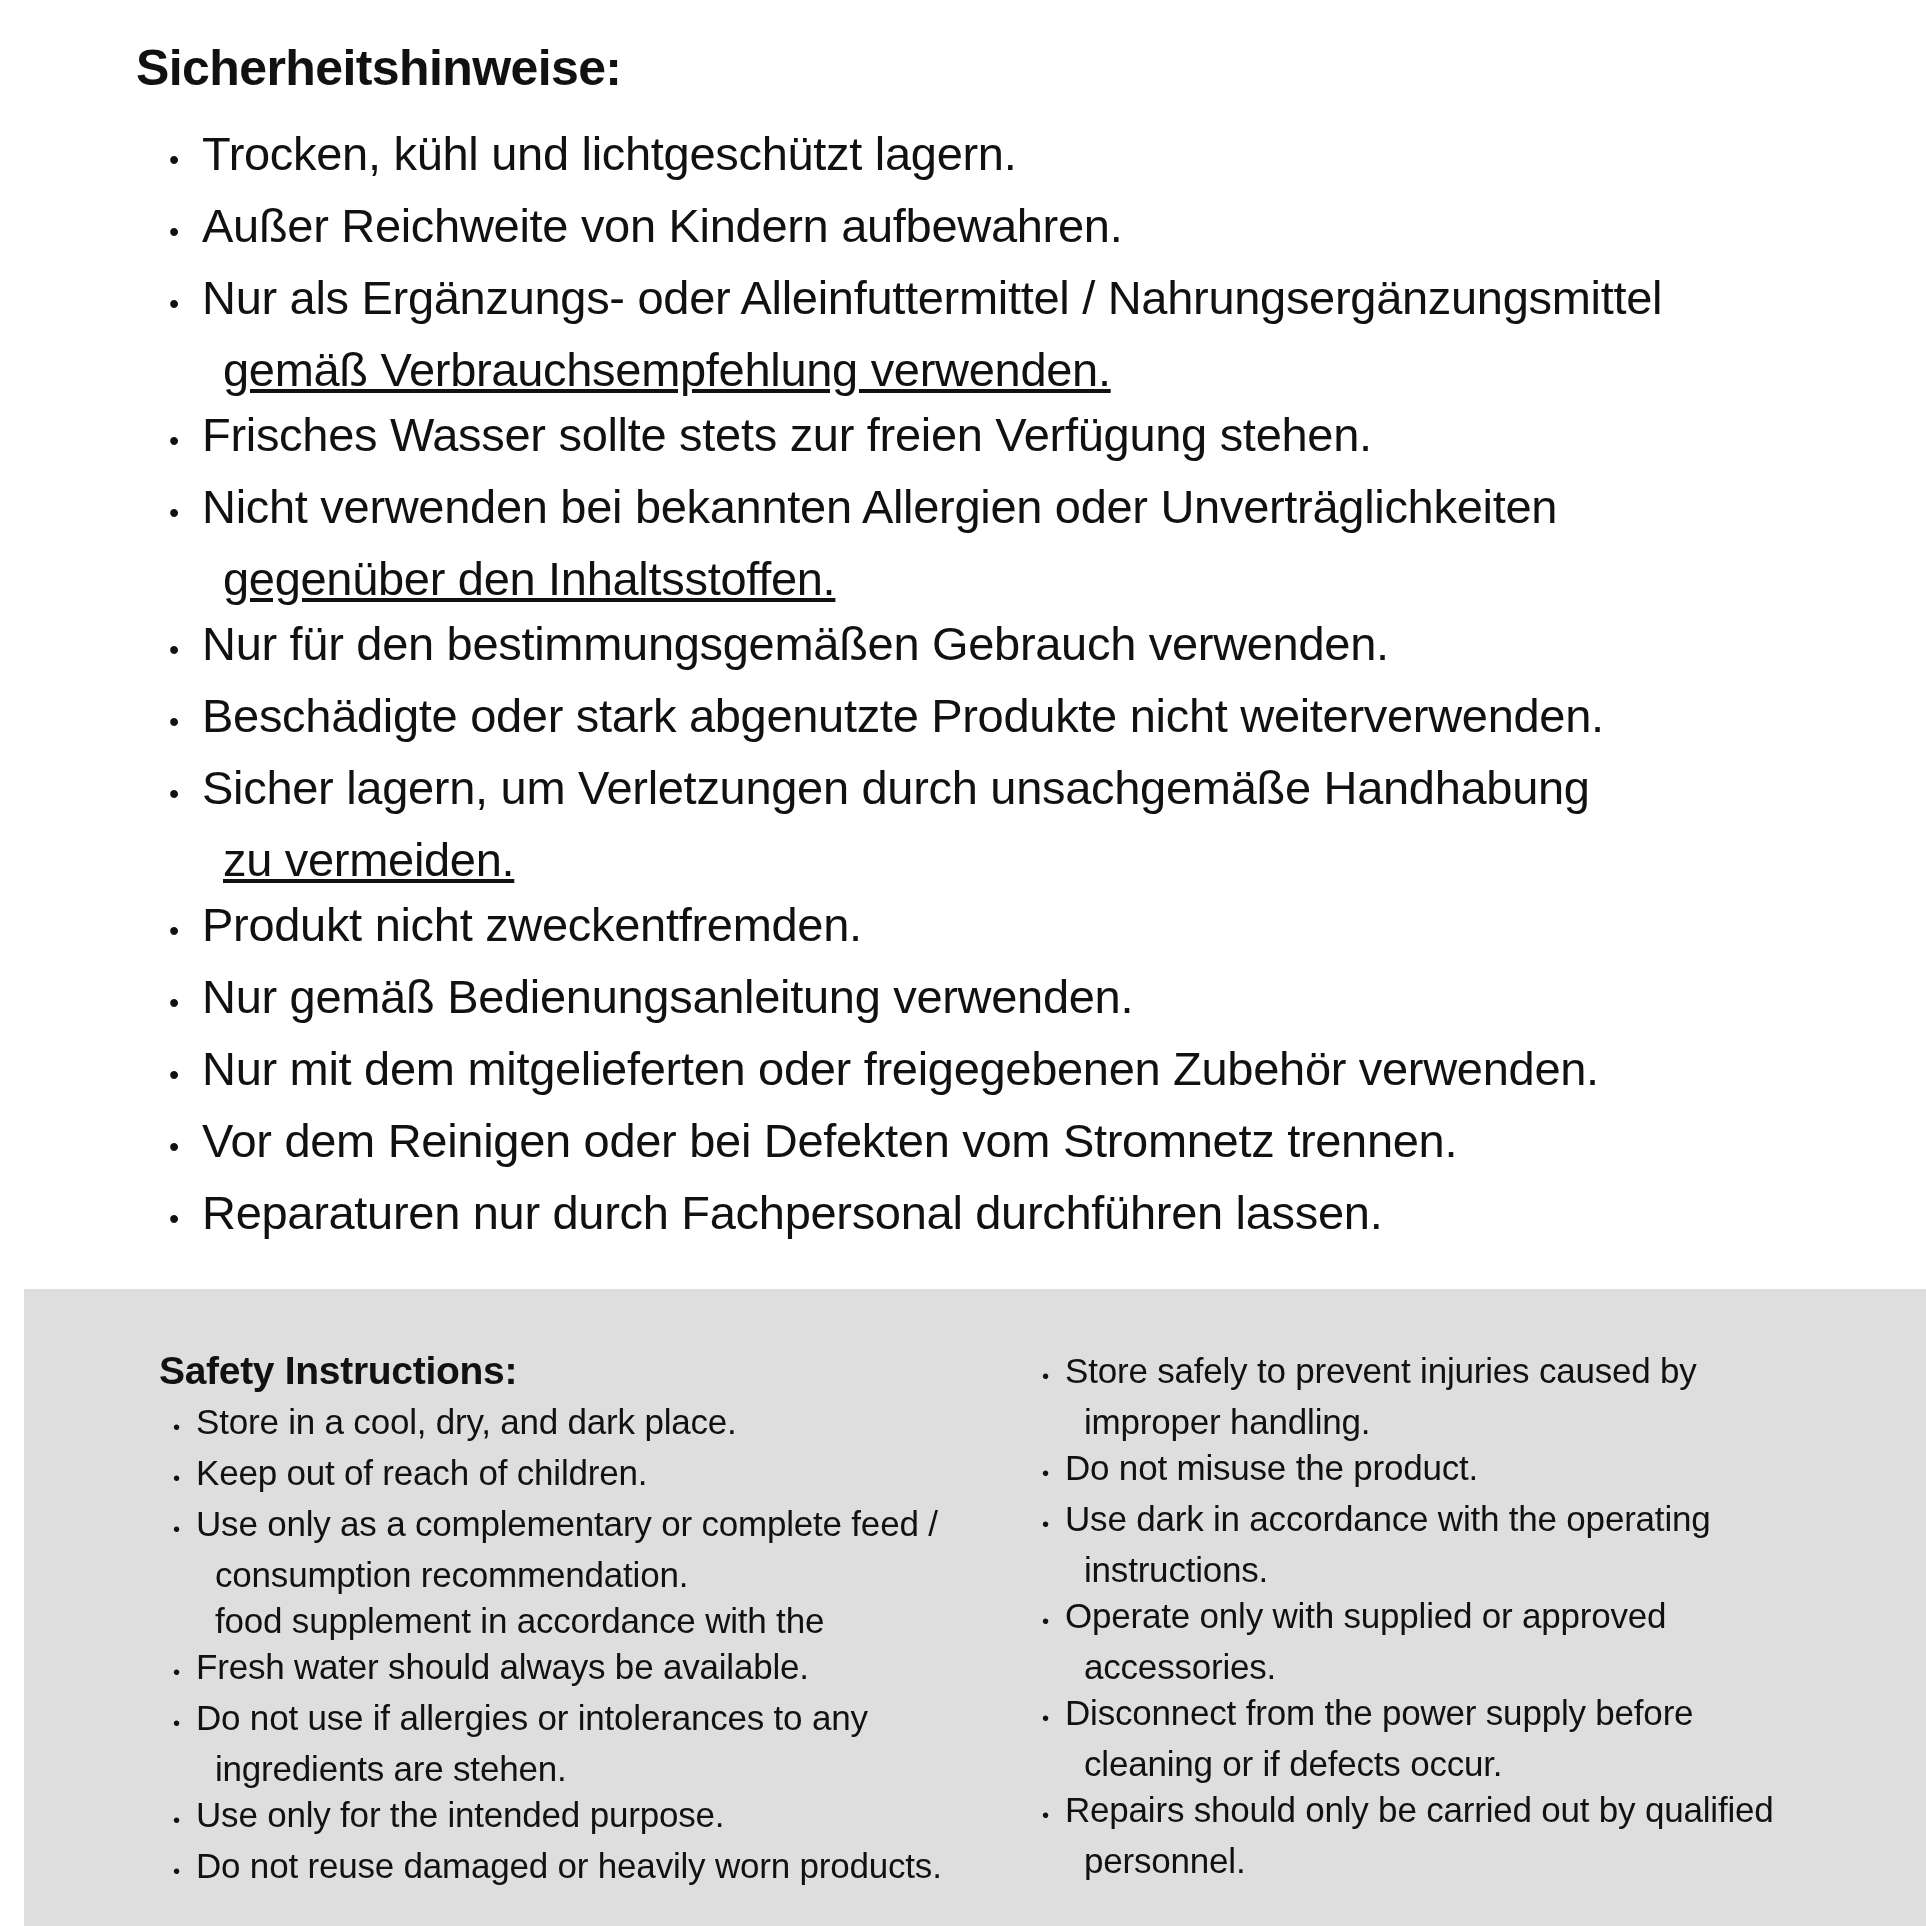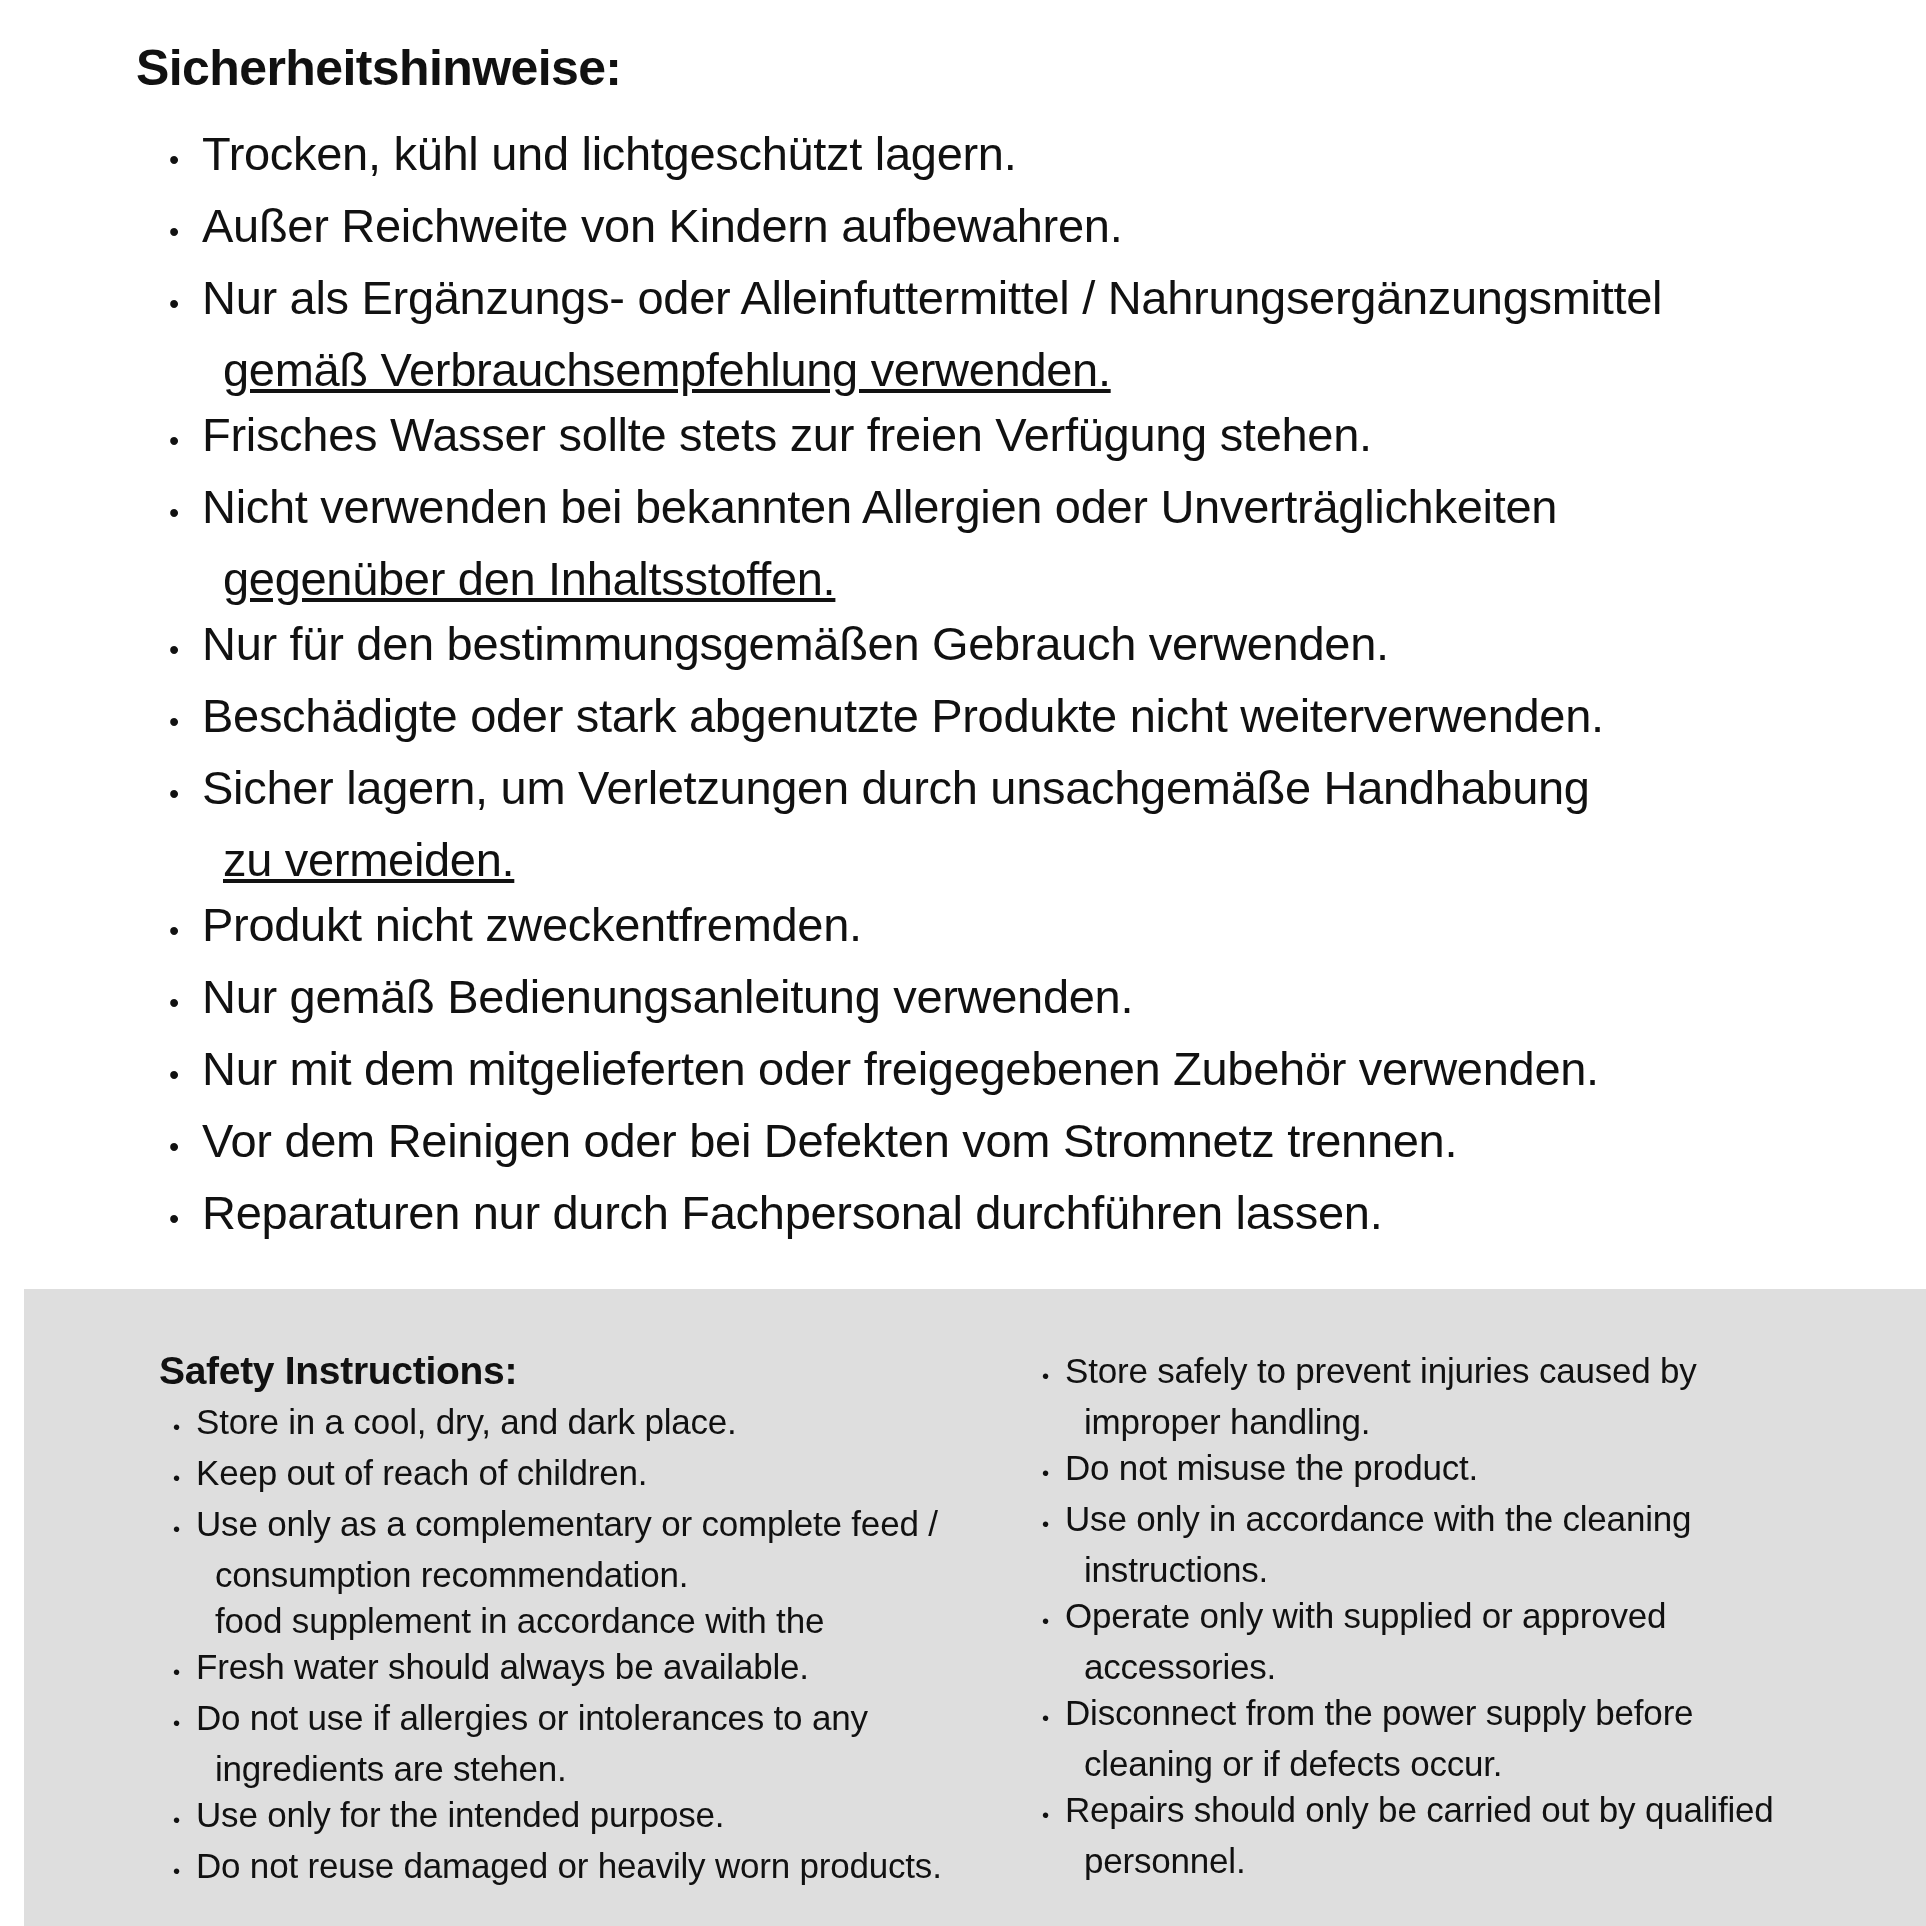--- a/index.html
+++ b/index.html
@@ -207,21 +207,21 @@
         </div>
         <div class="line cont">
           <span>improper handling.</span>
         </div>
         <div class="line first">
           <span class="marker">•</span>
           <span>Do not misuse the product.</span>
         </div>
         <div class="line first">
           <span class="marker">•</span>
-          <span>Use only in accordance with the cleaning</span>
+          <span>Use dark in accordance with the operating</span>
         </div>
         <div class="line cont">
           <span>instructions.</span>
         </div>
         <div class="line first">
           <span class="marker">•</span>
           <span>Operate only with supplied or approved</span>
         </div>
         <div class="line cont">
           <span>accessories.</span>

